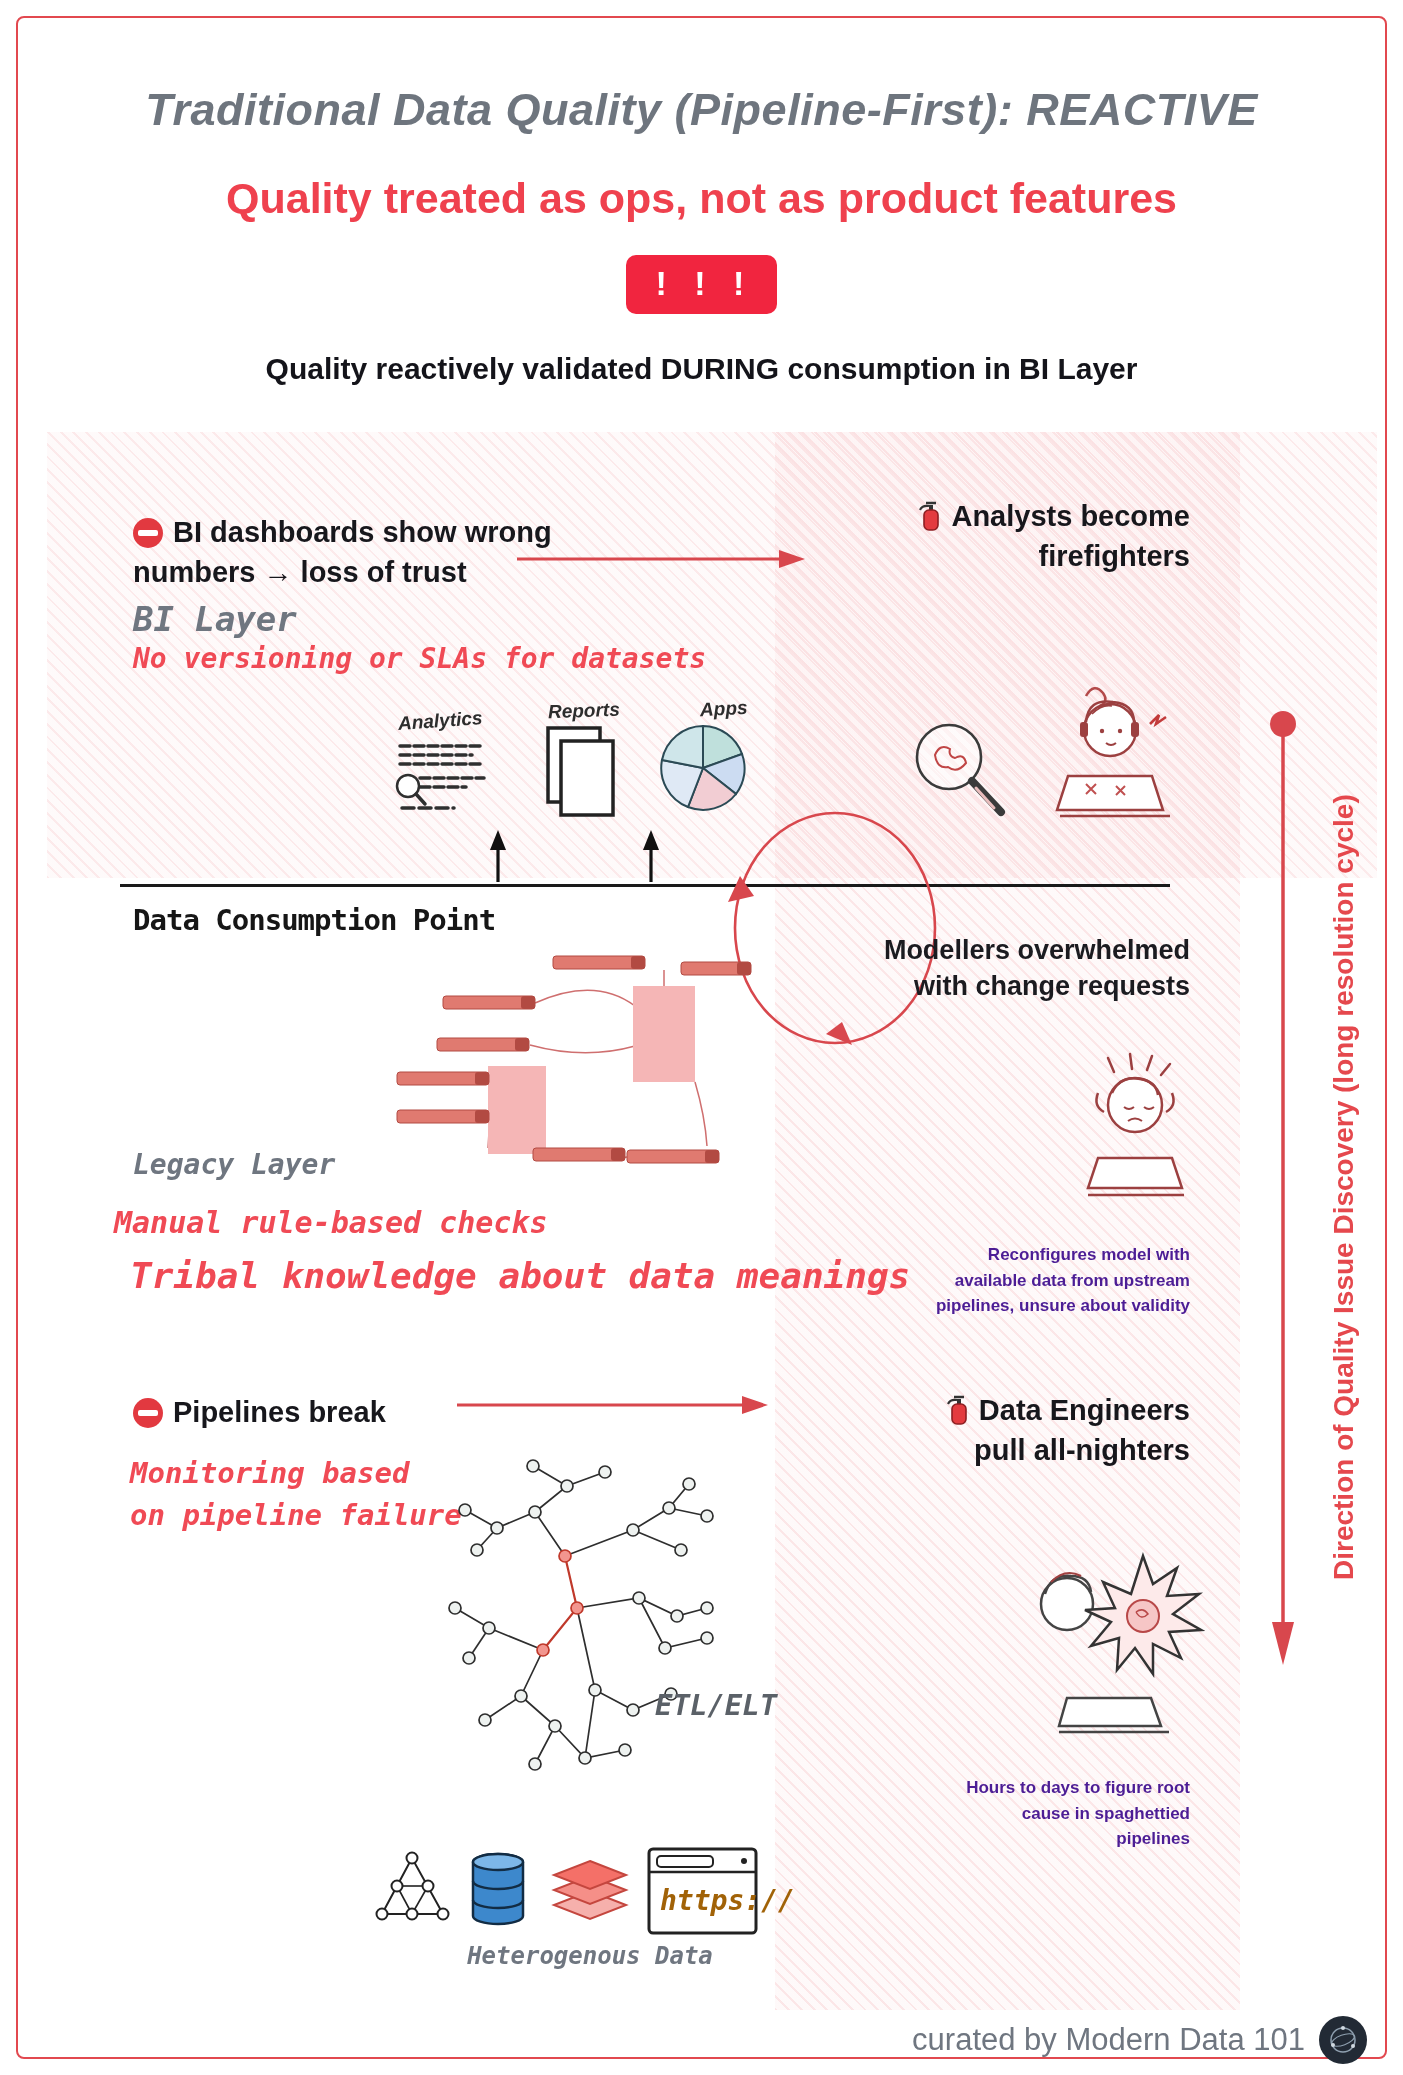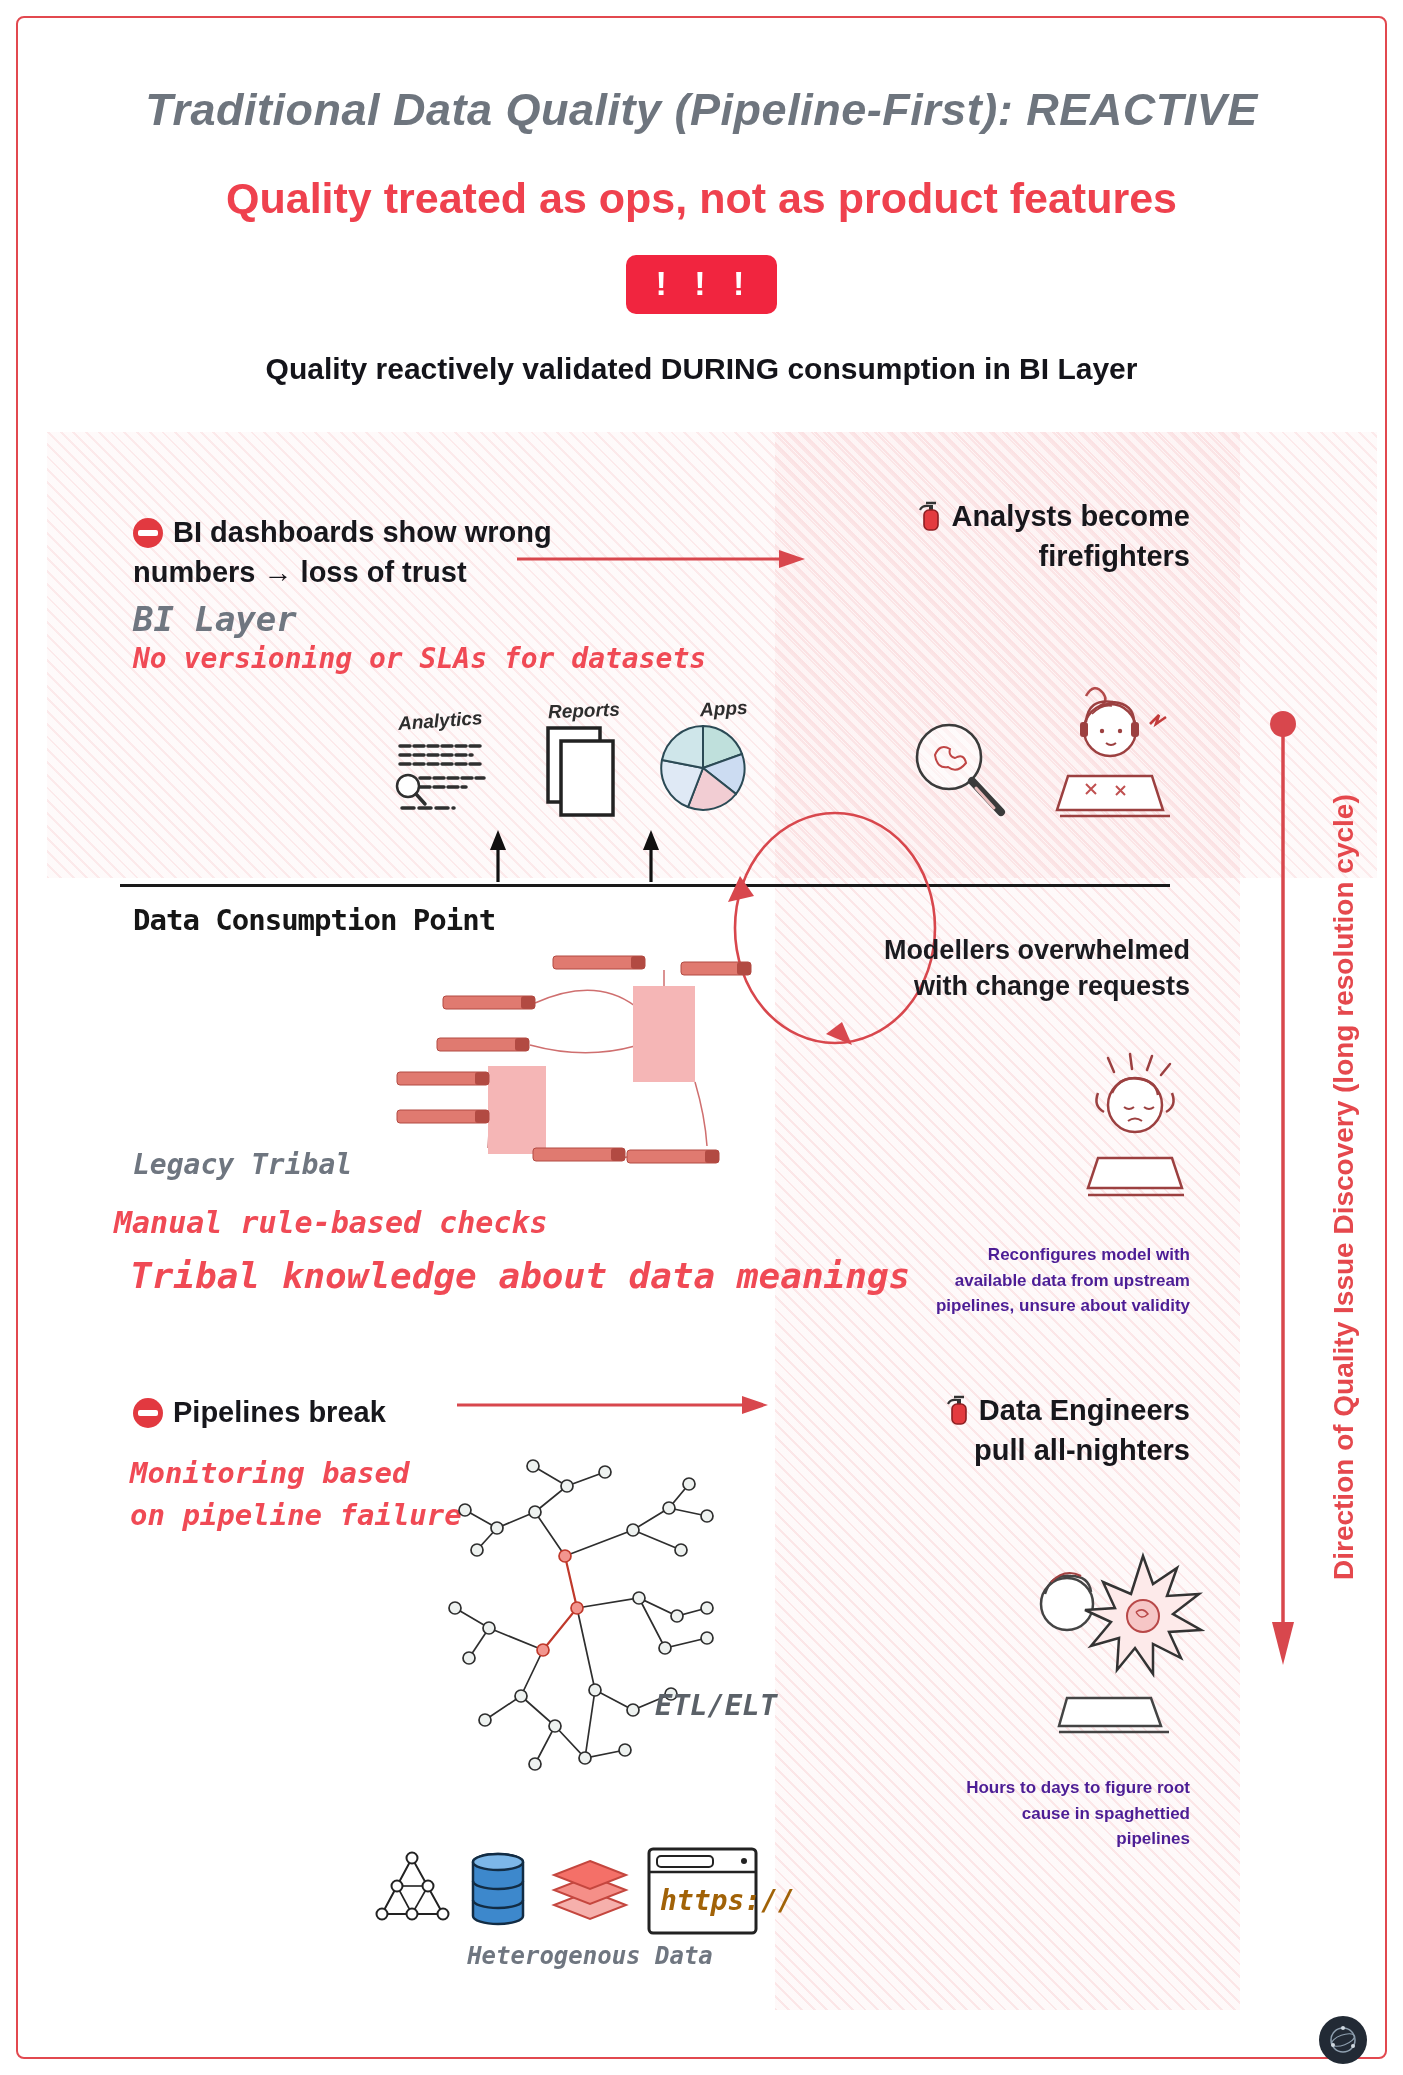--- a/index.html
+++ b/index.html
@@ -220,21 +220,21 @@
           <rect width="92" height="13" rx="3" fill="#e07a70" stroke="#b24a42"></rect>
           <rect x="78" width="14" height="13" rx="3" fill="#b24a42"></rect>
         </g>
       <g transform="translate(242,202)">
           <rect width="92" height="13" rx="3" fill="#e07a70" stroke="#b24a42"></rect>
           <rect x="78" width="14" height="13" rx="3" fill="#b24a42"></rect>
         </g>
     </g>
   </svg>
 
-  <div class="abs hw hw-legacy" style="left:133px;top:1148px;" data-name="legacy-model-label">Legacy Tribal</div>
+  <div class="abs hw hw-legacy" style="left:133px;top:1148px;" data-name="legacy-model-label">Legacy Layer</div>
   <div class="abs hw hw-red" style="left:114px;top:1205px;font-size:30px;" data-name="manual-checks-note">Manual rule-based checks</div>
   <div class="abs hw hw-red" style="left:130px;top:1255px;font-size:36px;" data-name="tribal-knowledge-note">Tribal knowledge about data meanings</div>
 
   <svg class="abs" style="left:1060px;top:1050px;" width="150" height="155" viewBox="0 0 150 155" data-name="overwhelmed-person-doodle">
     <path d="M48 8 l6 14 M70 4 l2 15 M92 6 l-5 14 M110 14 l-9 11" stroke="#9c4040" stroke-width="2.5" stroke-linecap="round"></path>
     <circle cx="75" cy="55" r="27" fill="#ffffff" stroke="#9c4040" stroke-width="2.5"></circle>
     <path d="M52 43 q8 -18 28 -14 q16 2 18 16" fill="none" stroke="#9c4040" stroke-width="2.5"></path>
     <path d="M44 62 q-11 -6 -6 -19 M106 62 q11 -6 6 -19" stroke="#9c4040" fill="none" stroke-width="2.5"></path>
     <path d="M64 57 q5 4 10 0 M84 57 q5 4 10 0" stroke="#9c4040" fill="none" stroke-width="2"></path>
     <path d="M68 71 q7 -5 14 0" stroke="#9c4040" fill="none" stroke-width="2"></path>
@@ -374,20 +374,21 @@
     <rect x="4" y="4" width="107" height="84" rx="4" fill="#ffffff" stroke="#222222" stroke-width="3"></rect>
     <line x1="4" y1="27" x2="111" y2="27" stroke="#222222" stroke-width="2.5"></line>
     <rect x="12" y="11" width="56" height="11" rx="4" fill="none" stroke="#222222" stroke-width="2"></rect>
     <circle cx="99" cy="16" r="3" fill="#222222"></circle>
   </svg>
   <div class="abs hw hw-https" style="left:660px;top:1884px;width:90px;text-align:center;" data-name="https-label">https://</div>
 
   <div class="abs hw hw-hetero" style="left:445px;top:1942px;width:290px;text-align:center;" data-name="heterogenous-data-label">Heterogenous Data</div>
 
   <div class="abs footer" data-name="footer">
+    <span class="footer-text" data-name="footer-credit">curated by Modern Data 101</span>
     <span class="logo-circle" data-name="modern-data-101-logo">
       <svg width="46" height="46" viewBox="0 0 46 46" data-name="logo-globe-icon">
         <circle cx="23" cy="23" r="12" fill="none" stroke="#8fa0b0" stroke-width="1.5"></circle>
         <ellipse cx="23" cy="23" rx="12" ry="5" fill="none" stroke="#8fa0b0" stroke-width="1.2" transform="rotate(-20 23 23)"></ellipse>
         <circle cx="23" cy="11" r="2" fill="#cfd8e0"></circle>
           <circle cx="33" cy="29" r="2" fill="#cfd8e0"></circle>
           <circle cx="13" cy="28" r="2" fill="#cfd8e0"></circle>
       </svg>
     </span>
   </div>

